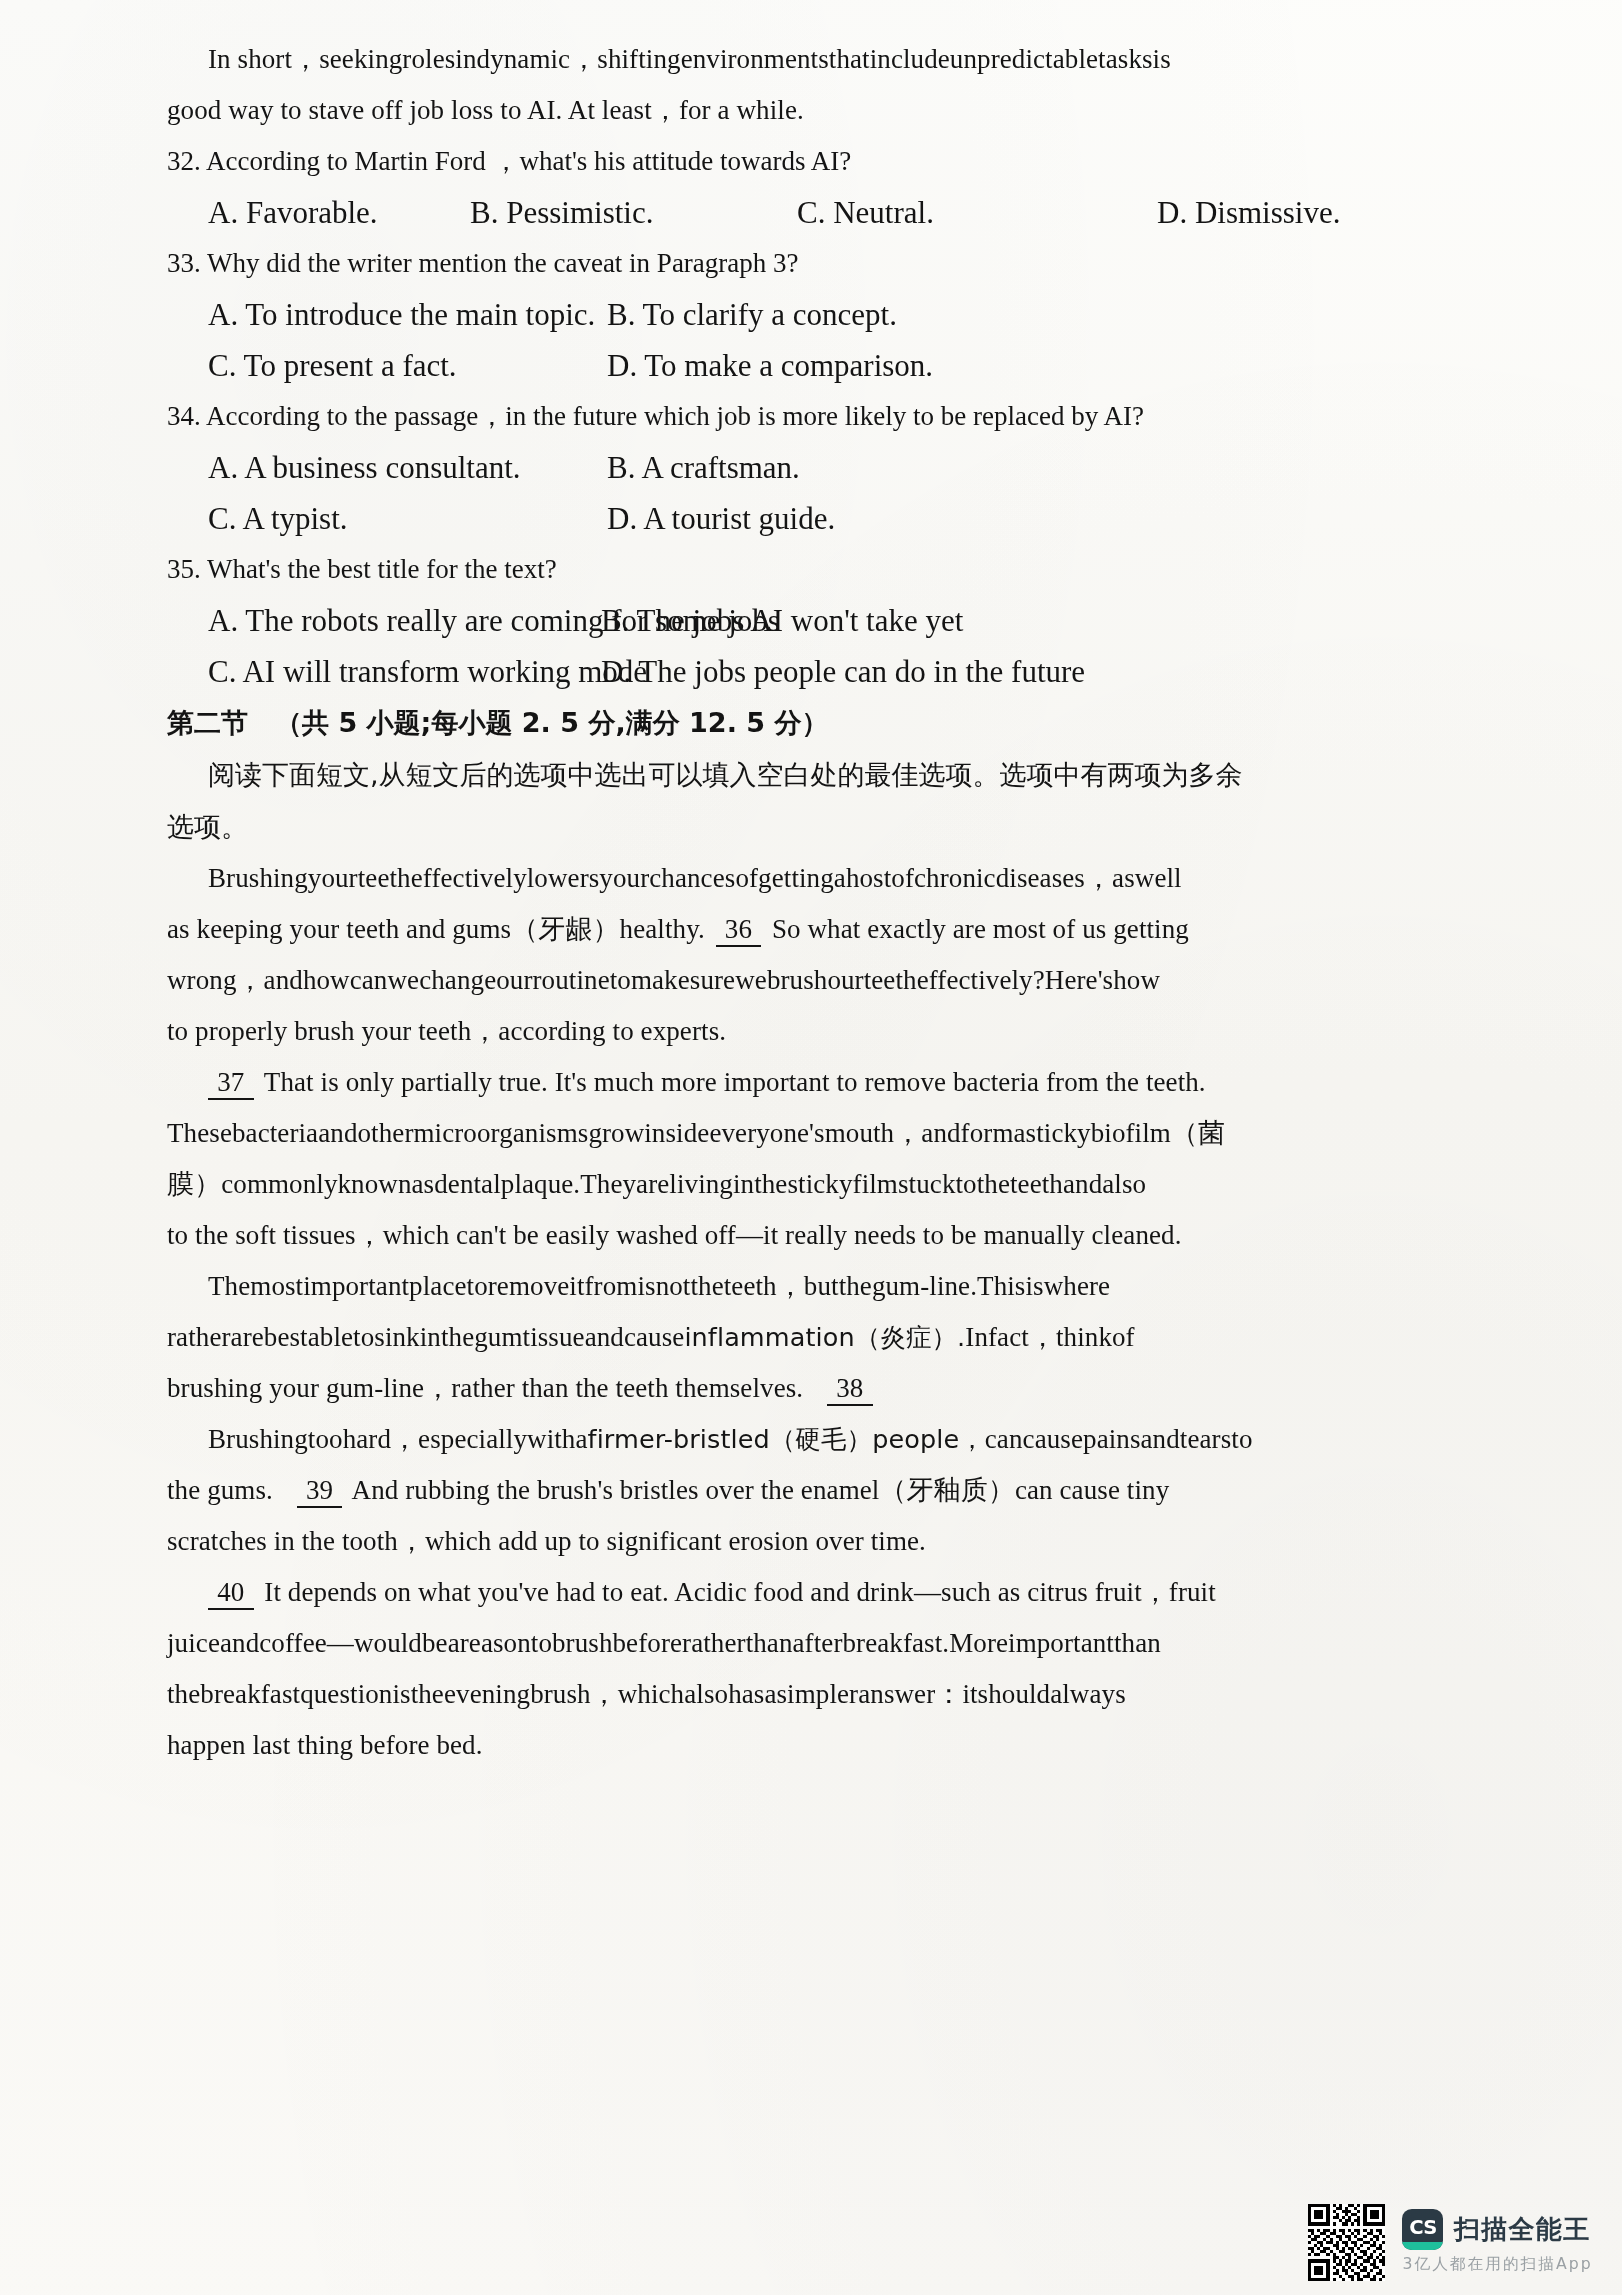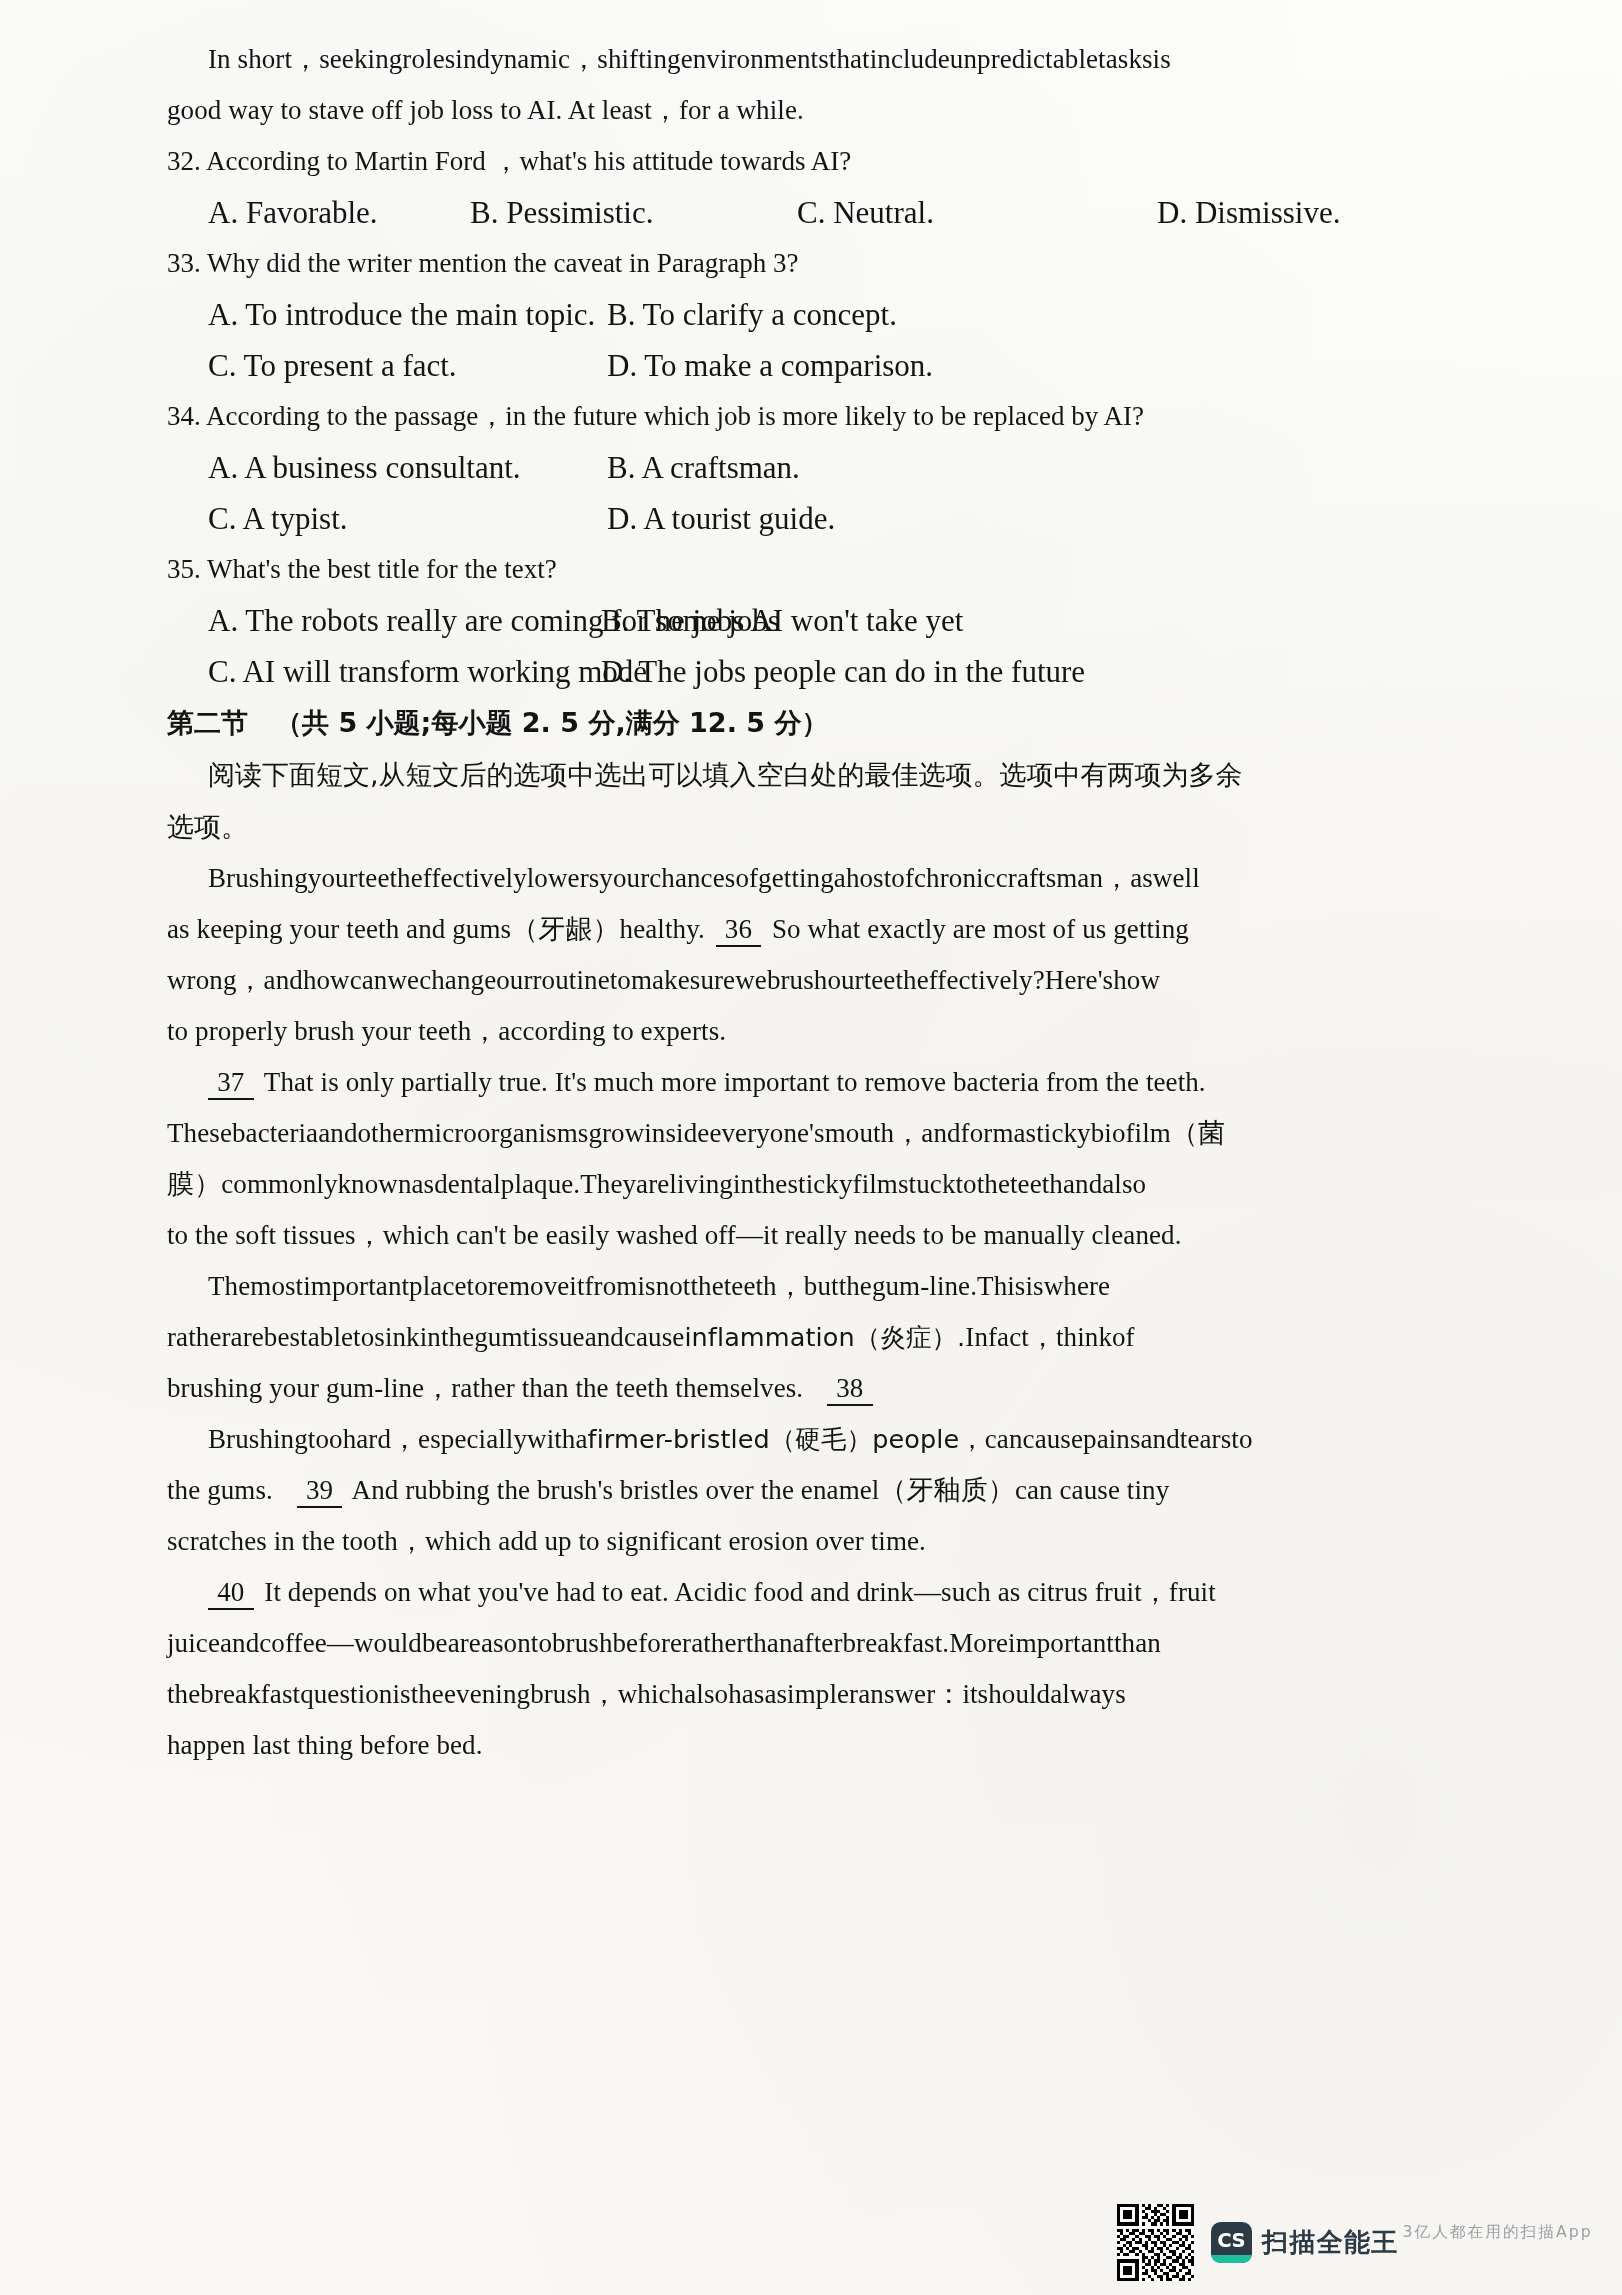--- a/index.html
+++ b/index.html
@@ -105,21 +105,21 @@
     display: flex;
     align-items: center;
     gap: 17px;
     z-index: 3;
   }
   .qr {
     width: 77px;
     height: 77px;
     image-rendering: pixelated;
   }
-  .wm-text { display: flex; gap: 3.9px; }
+  .wm-text { display: flex; flex-direction: column; gap: 3.9px; }
   .wm-row1 { display: flex; align-items: center; gap: 10.5px; }
   .cs-badge {
     width: 41px;
     height: 41px;
     border-radius: 9.8px;
     background: #2b3a45;
     position: relative;
     overflow: hidden;
     display: flex;
     align-items: center;
@@ -227,21 +227,21 @@
         <span>effectively</span>
         <span>lowers</span>
         <span>your</span>
         <span>chances</span>
         <span>of</span>
         <span>getting</span>
         <span>a</span>
         <span>host</span>
         <span>of</span>
         <span>chronic</span>
-        <span>craftsman，</span>
+        <span>diseases，</span>
         <span>as</span>
         <span>well</span>
       </div>
       <div class="line">
         <span>as keeping your teeth  and  gums（牙龈）healthy.</span>
         <span class="blank">36</span>
         <span>So  what  exactly  are  most  of  us  getting</span>
       </div>
       <div class="line j">
         <span>wrong，</span>

